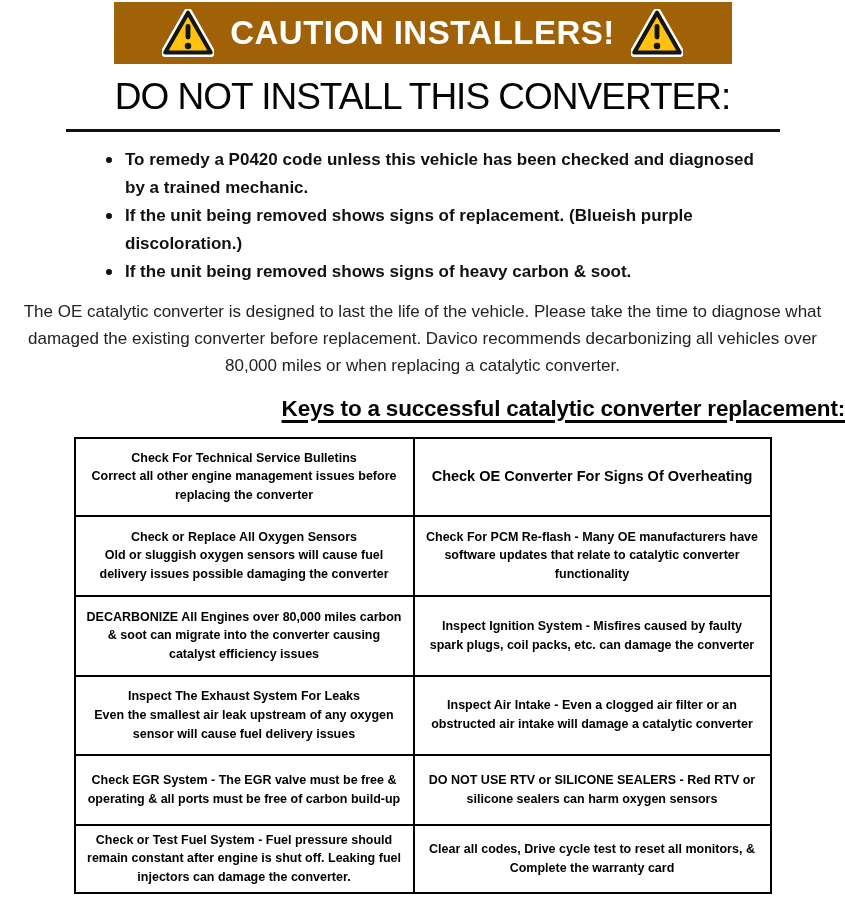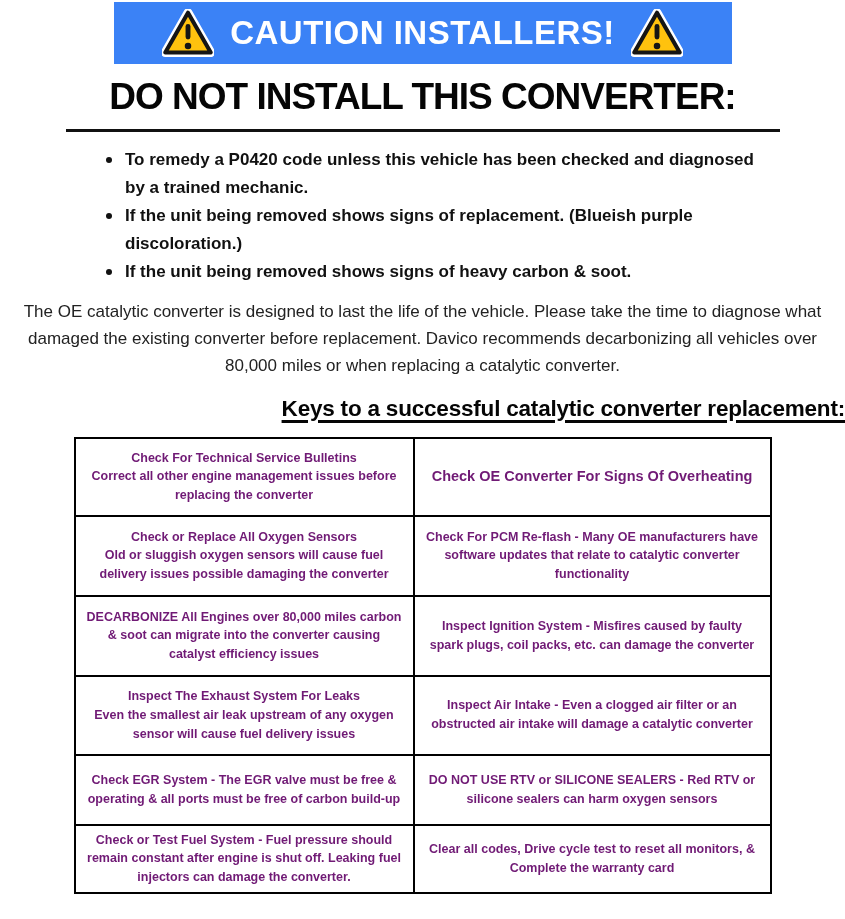--- a/index.html
+++ b/index.html
@@ -12,41 +12,41 @@
     color: #0b0b0b;
     font-family: "Liberation Sans", sans-serif;
     overflow: hidden;
   }
 
   
   .banner {
     width: 618px;
     height: 62px;
     margin: 2px auto 0;
-    background: #3b82f6;
+    background: #a16207;
     display: flex;
     align-items: center;
     justify-content: center;
     gap: 16px;
   }
   .banner-text {
     color: #ffffff;
     font-size: 33px;
     font-weight: bold;
     letter-spacing: 0.5px;
     white-space: nowrap;
   }
   .warn-icon { width: 52px; height: 48px; display: block; }
 
   
   .title {
     margin: 14px 0 0;
     text-align: center;
     font-size: 37px;
-    font-weight: bold;
+    font-weight: normal;
     letter-spacing: -1px;
     line-height: 1.05;
     color: #050505;
   }
 
   .divider {
     width: 714px;
     margin: 12px auto 0;
     border: 0;
     border-top: 3px solid #111111;
@@ -111,21 +111,21 @@
     table-layout: fixed;
   }
   .keys-table td {
     border: 2.5px solid #000000;
     text-align: center;
     vertical-align: middle;
     font-size: 12.5px;
     font-weight: bold;
     line-height: 1.5;
     padding: 4px 10px;
-    color: #701a75;
+    color: #000000;
   }
   .keys-table td.big { font-size: 14.5px; }
   .col-left  { width: 339px; }
   .col-right { width: 357px; }
   .r0 { height: 78px; }
   .r1 { height: 80px; }
   .r2 { height: 80px; }
   .r3 { height: 79px; }
   .r4 { height: 70px; }
   .r5 { height: 68px; }

